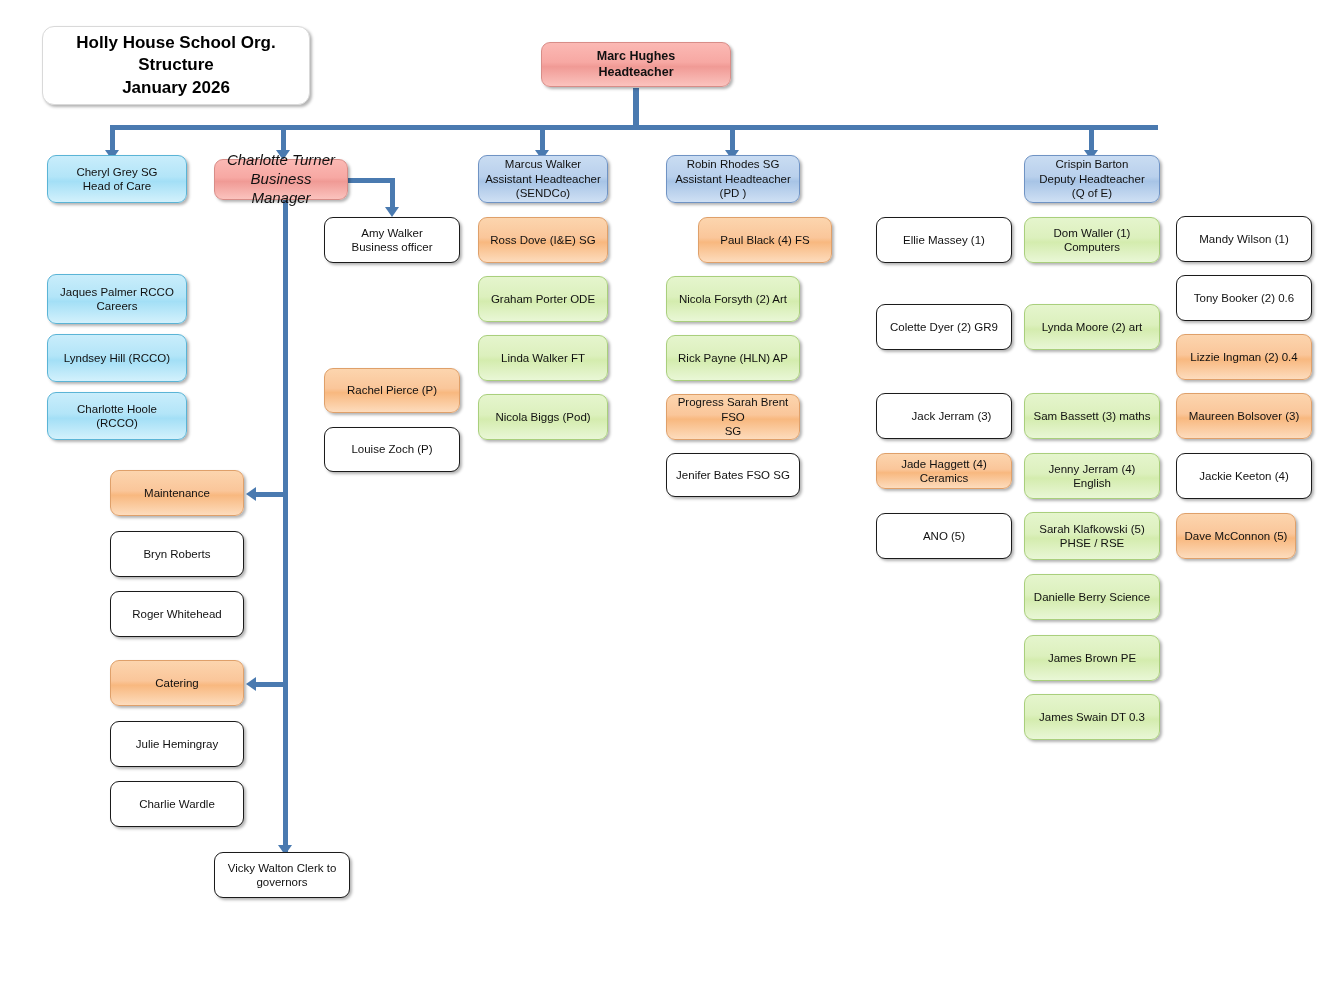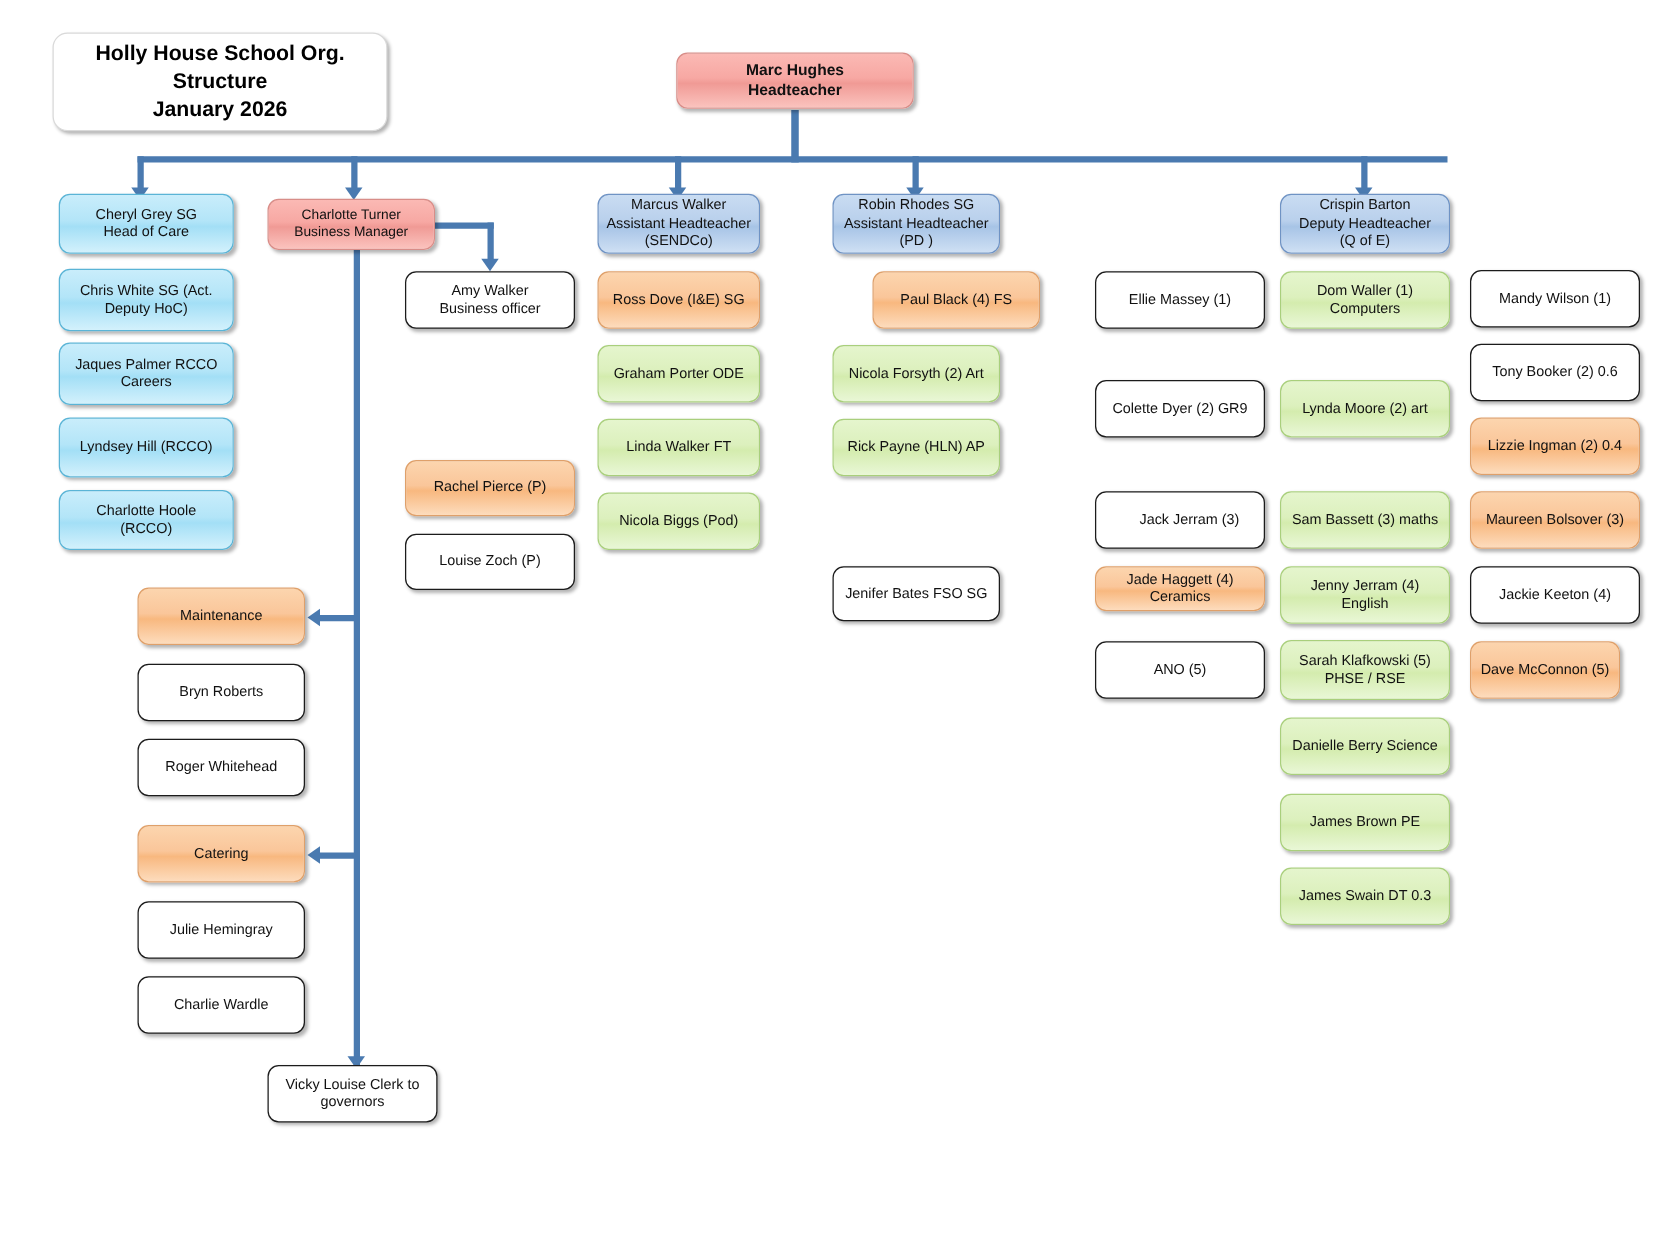--- a/index.html
+++ b/index.html
@@ -11,21 +11,21 @@
         justify-content:center;text-align:center;border-radius:9px;
         font-size:11.5px;line-height:1.25;color:#111;padding:2px 6px;
         box-shadow:2px 2px 3px rgba(0,0,0,0.30);z-index:5;}
 
   
   .c-title{background:#ffffff;border:1px solid #d9d9d9;border-radius:12px;
            font-weight:bold;font-size:17px;line-height:1.3;color:#000;}
   .c-red{background:linear-gradient(180deg,#fbb9b4 0%,#f7a8a3 45%,#f09a95 55%,#fbc3be 100%);
          border:1px solid #d88d88;font-weight:bold;font-size:12.5px;}
   .c-red-plain{background:linear-gradient(180deg,#fbb9b4 0%,#f7a8a3 45%,#f09a95 55%,#fbc3be 100%);
-         border:1px solid #d88d88;font-size:11px;}
+         border:1px solid #d88d88;font-size:15px;font-style:italic;}
   .c-blue{background:linear-gradient(180deg,#c9dcf2 0%,#b9d0ec 45%,#a7c4e6 55%,#cfe0f4 100%);
           border:1px solid #6f93c4;font-size:11.5px;}
   .c-cyan{background:linear-gradient(180deg,#c9edfb 0%,#b3e5f8 45%,#a3dff6 55%,#d3f1fc 100%);
           border:1px solid #5ab4d6;font-size:11.5px;}
   .c-green{background:linear-gradient(180deg,#e5f5cd 0%,#dcf0bd 45%,#d4ecae 55%,#e9f7d6 100%);
            border:1px solid #a9cf7c;font-size:11.5px;}
   .c-orange{background:linear-gradient(180deg,#fcd5ae 0%,#fac69a 45%,#f8b87f 55%,#fddcbd 100%);
             border:1px solid #dfa06a;font-size:11.5px;}
   .c-white{background:#ffffff;border:1.4px solid #1b1b1b;font-size:11.5px;}
 
@@ -79,22 +79,20 @@
     <span>Holly House School Org.</span>
     <span>Structure</span>
     <span>January  2026</span>
   </div>
 
   <div class="node c-red" style="left:541px;top:42px;width:190px;height:45px;white-space:pre-line;">Marc Hughes
 Headteacher</div>
 
   <div class="node c-cyan" style="left:47px;top:155px;width:140px;height:48px;white-space:pre-line;">Cheryl Grey SG
 Head of Care</div>
-  <div class="node c-cyan" style="left:47px;top:215px;width:140px;height:50px;white-space:pre-line;">Chris White SG (Act.
-Deputy HoC)</div>
   <div class="node c-cyan" style="left:47px;top:274px;width:140px;height:50px;white-space:pre-line;">Jaques Palmer RCCO
 Careers</div>
   <div class="node c-cyan" style="left:47px;top:334px;width:140px;height:48px;white-space:pre-line;">Lyndsey Hill (RCCO)</div>
   <div class="node c-cyan" style="left:47px;top:392px;width:140px;height:48px;white-space:pre-line;">Charlotte Hoole
 (RCCO)</div>
 
   <div class="node c-red-plain" style="left:214px;top:159px;width:134px;height:41px;white-space:pre-line;">Charlotte Turner
 Business Manager</div>
   <div class="node c-white" style="left:324px;top:217px;width:136px;height:46px;white-space:pre-line;">Amy Walker
 Business officer</div>
@@ -102,37 +100,39 @@
   <div class="node c-white" style="left:324px;top:427px;width:136px;height:45px;white-space:pre-line;">Louise Zoch (P)</div>
 
   <div class="node c-orange" style="left:110px;top:470px;width:134px;height:46px;">Maintenance</div>
   <div class="node c-white" style="left:110px;top:531px;width:134px;height:46px;">Bryn Roberts</div>
   <div class="node c-white" style="left:110px;top:591px;width:134px;height:46px;">Roger Whitehead</div>
 
   <div class="node c-orange" style="left:110px;top:660px;width:134px;height:46px;">Catering</div>
   <div class="node c-white" style="left:110px;top:721px;width:134px;height:46px;">Julie Hemingray</div>
   <div class="node c-white" style="left:110px;top:781px;width:134px;height:46px;">Charlie Wardle</div>
 
-  <div class="node c-white" style="left:214px;top:852px;width:136px;height:46px;white-space:pre-line;">Vicky Louise Clerk to
+  <div class="node c-white" style="left:214px;top:852px;width:136px;height:46px;white-space:pre-line;">Vicky Walton Clerk to
 governors</div>
 
   <div class="node c-blue" style="left:478px;top:155px;width:130px;height:48px;white-space:pre-line;">Marcus Walker
 Assistant Headteacher
 (SENDCo)</div>
   <div class="node c-orange" style="left:478px;top:217px;width:130px;height:46px;white-space:pre-line;">Ross Dove (I&amp;E) SG</div>
   <div class="node c-green" style="left:478px;top:276px;width:130px;height:46px;white-space:pre-line;">Graham Porter ODE</div>
   <div class="node c-green" style="left:478px;top:335px;width:130px;height:46px;white-space:pre-line;">Linda Walker FT</div>
   <div class="node c-green" style="left:478px;top:394px;width:130px;height:46px;white-space:pre-line;">Nicola Biggs (Pod)</div>
 
   <div class="node c-blue" style="left:666px;top:155px;width:134px;height:48px;white-space:pre-line;">Robin Rhodes SG
 Assistant Headteacher
 (PD )</div>
   <div class="node c-orange" style="left:666px;top:217px;width:134px;height:46px;white-space:pre-line;margin-left:32px;">Paul Black (4) FS</div>
   <div class="node c-green" style="left:666px;top:276px;width:134px;height:46px;white-space:pre-line;">Nicola Forsyth (2) Art</div>
   <div class="node c-green" style="left:666px;top:335px;width:134px;height:46px;white-space:pre-line;">Rick Payne (HLN) AP</div>
+  <div class="node c-orange" style="left:666px;top:394px;width:134px;height:46px;white-space:pre-line;">Progress Sarah Brent FSO
+SG</div>
   <div class="node c-white" style="left:666px;top:453px;width:134px;height:44px;white-space:pre-line;">Jenifer Bates FSO SG</div>
 
   <div class="node c-blue" style="left:1024px;top:155px;width:136px;height:48px;white-space:pre-line;">Crispin Barton
 Deputy Headteacher
 (Q of E)</div>
 
   <div class="node c-white" style="left:876px;top:217px;width:136px;height:46px;">Ellie Massey (1)</div>
   <div class="node c-white" style="left:876px;top:304px;width:136px;height:46px;">Colette Dyer (2) GR9</div>
   <div class="node c-white" style="left:876px;top:393px;width:136px;height:46px;padding-left:21px;">Jack Jerram (3)</div>
   <div class="node c-orange" style="left:876px;top:453px;width:136px;height:36px;text-align:center;">Jade Haggett (4) Ceramics</div>

